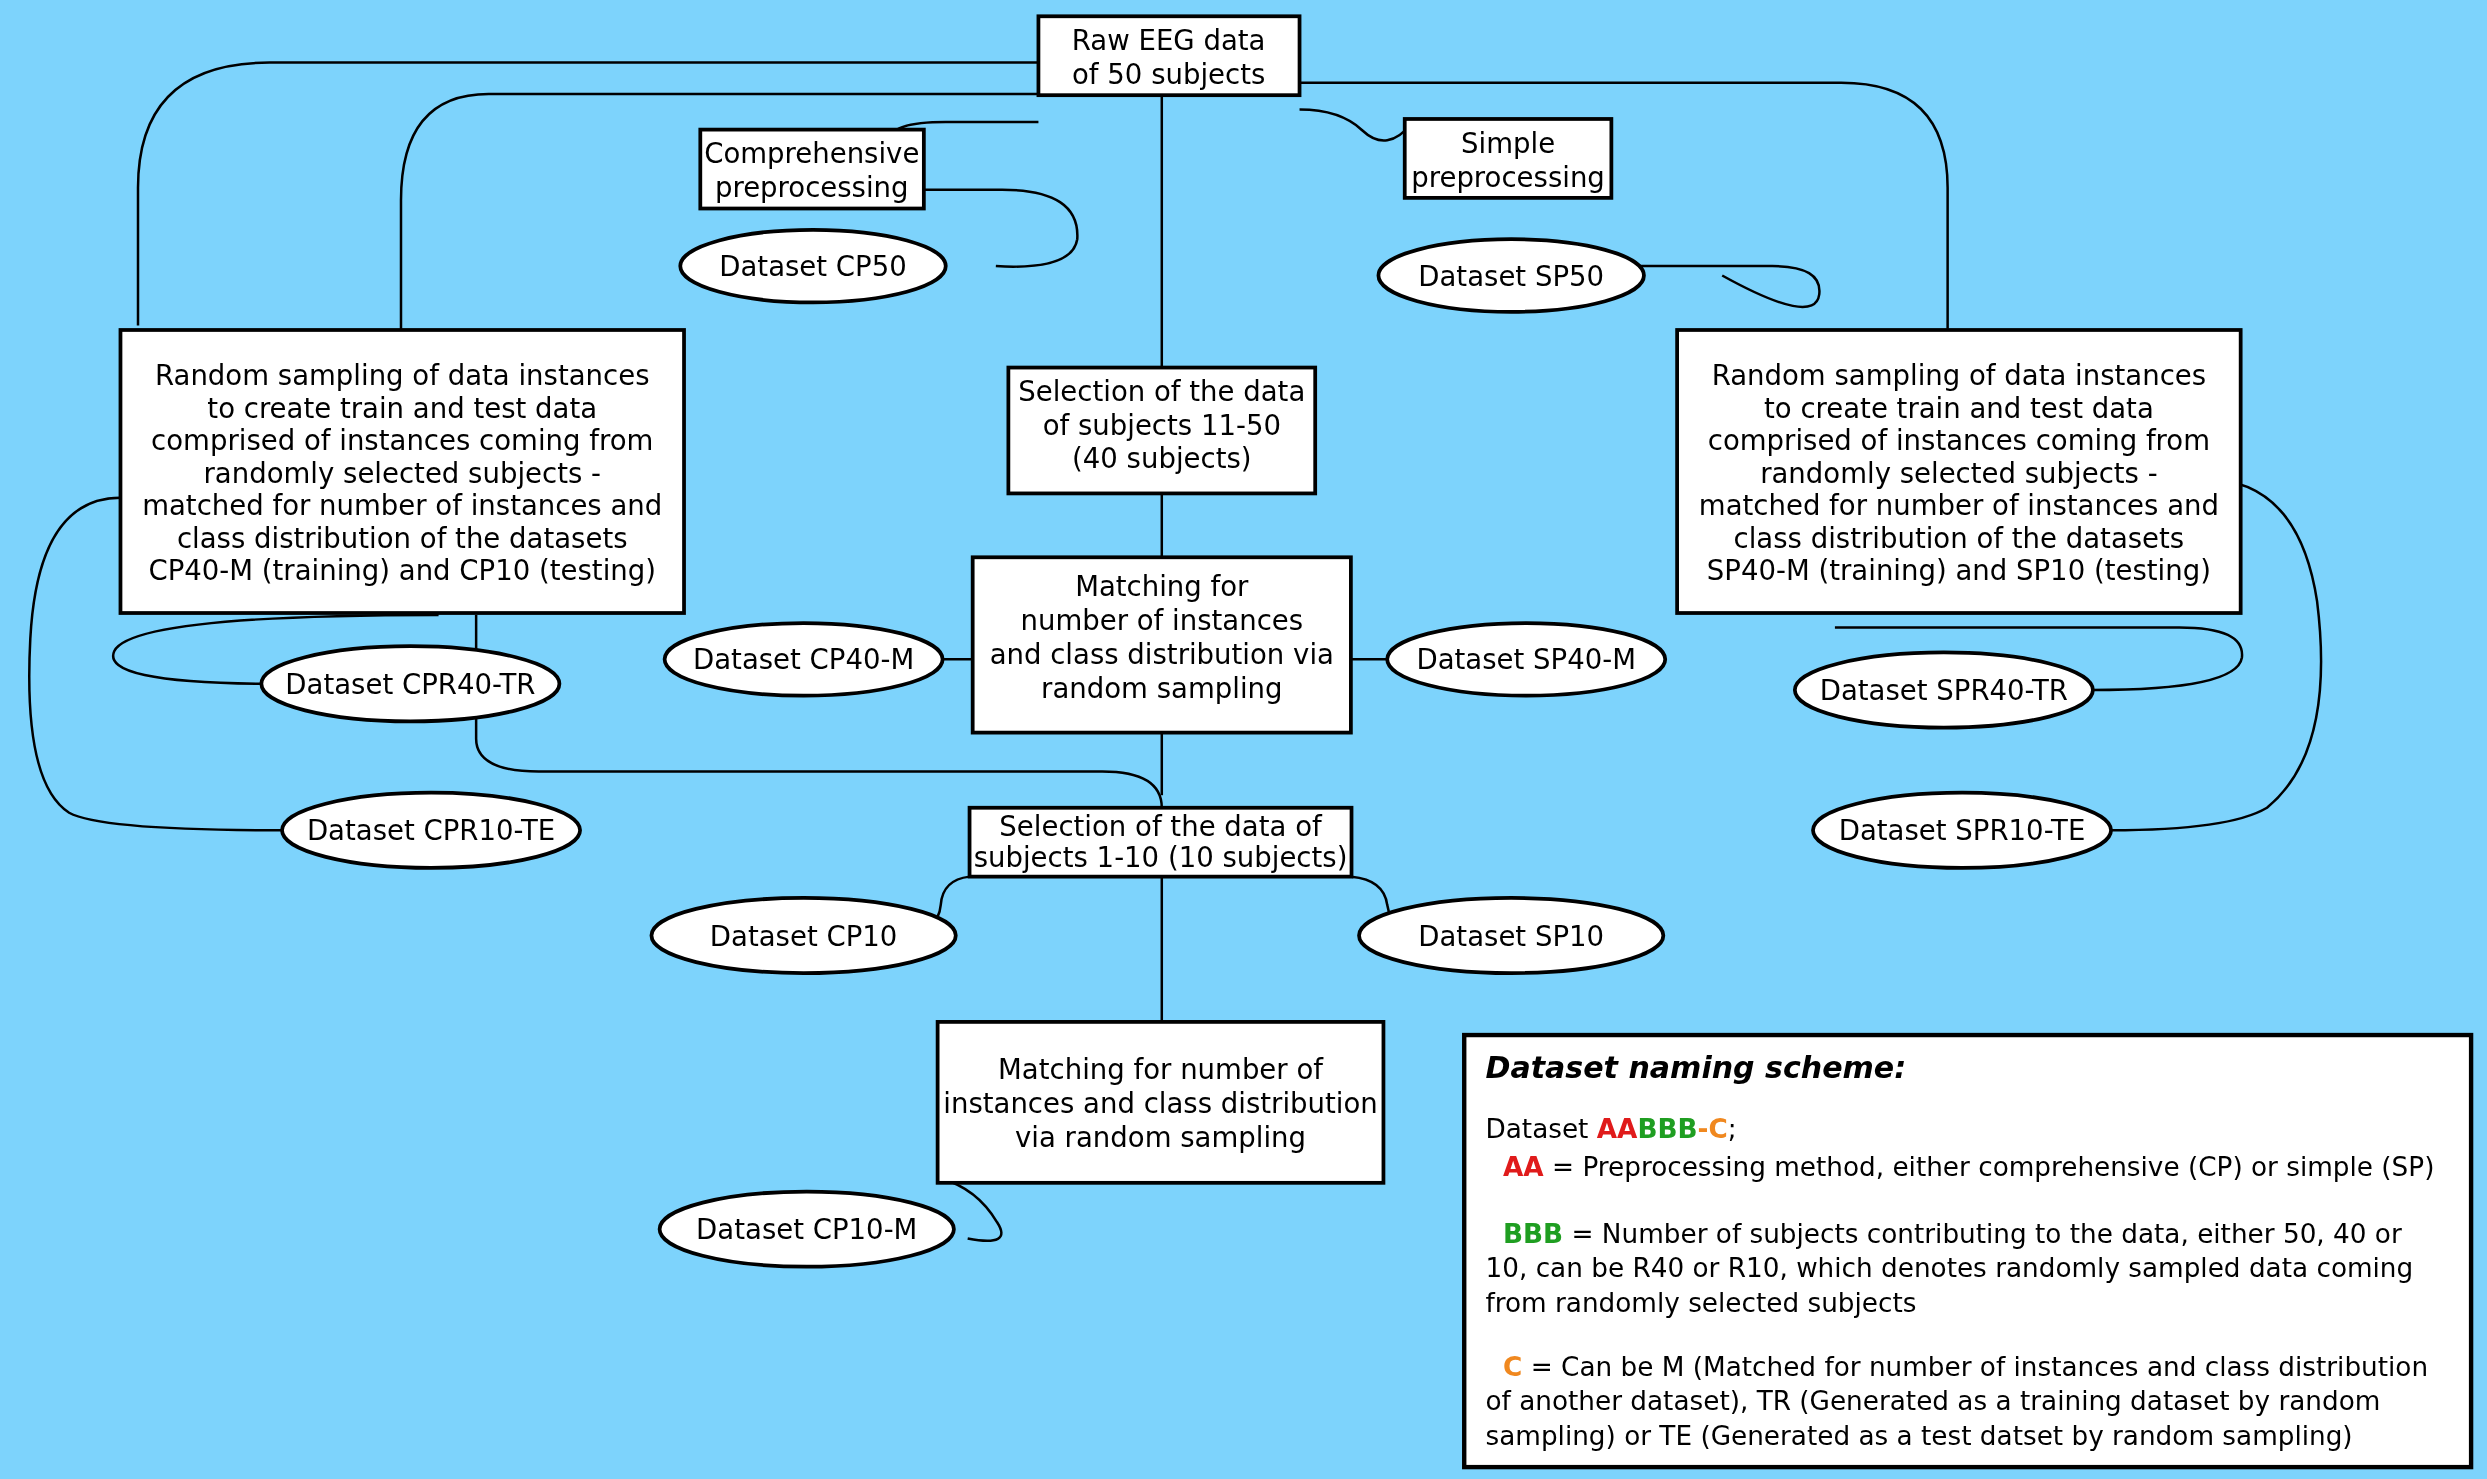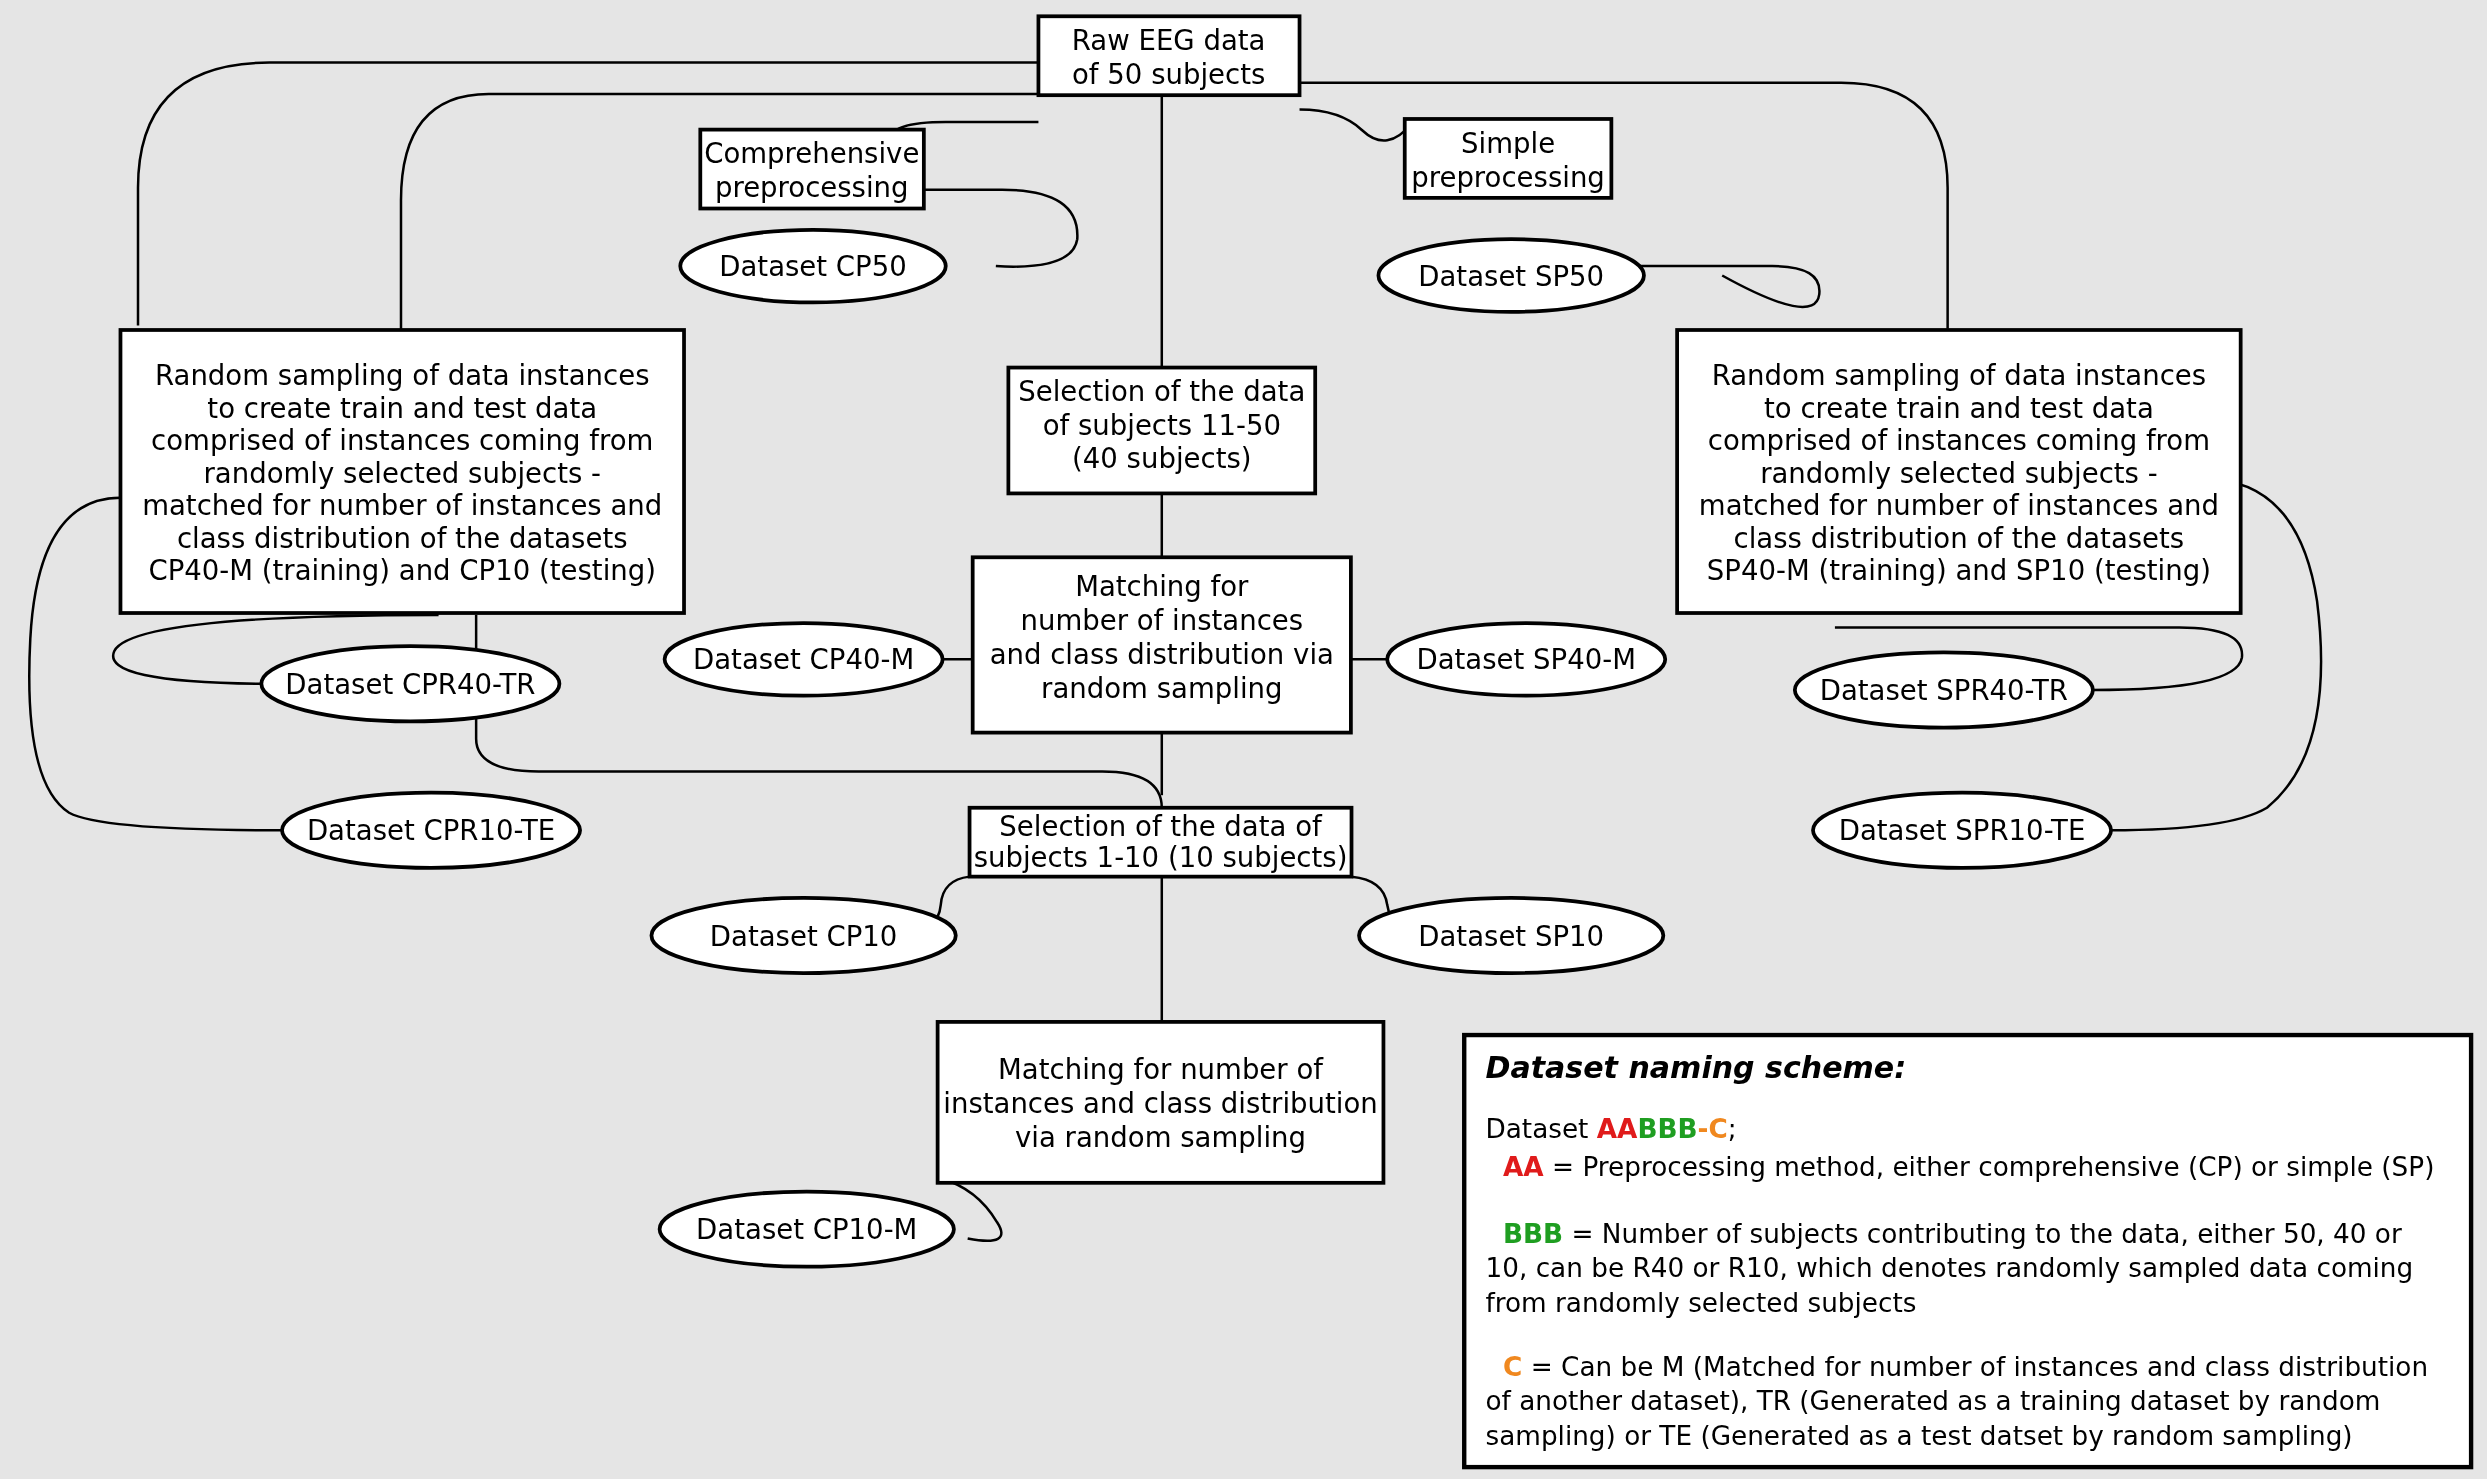--- a/index.html
+++ b/index.html
@@ -1,17 +1,17 @@
 <!DOCTYPE html>
 <html style="font-size:10px"><head>
 <meta charset="utf-8">
 <style>
   html,body{margin:0;padding:0;background:#ffffff;}
   body{font-family:"DejaVu Sans", sans-serif;}
-  #stage{position:relative;width:2487px;height:1479px;background:#e5e5e5;overflow:hidden;}
+  #stage{position:relative;width:2487px;height:1479px;background:#7dd3fc;overflow:hidden;}
   svg#diagram{position:absolute;left:0;top:0;width:2487px;height:1479px;}
   .edge-thin{fill:none;stroke:#000000;stroke-width:4;}
   .nodebox{fill:#ffffff;stroke:#000000;stroke-width:6;}
   .nodeell{fill:#ffffff;stroke:#000000;stroke-width:6;}
   .legendbox{fill:#ffffff;stroke:#000000;stroke-width:7;}
   text{font-family:"DejaVu Sans", sans-serif;fill:#000000;}
   .tbox{font-size:44px;}
   .tell{font-size:44px;}
   .legend-title{font-size:48px;font-weight:bold;font-style:italic;}
   .legend-body{font-size:42px;}

